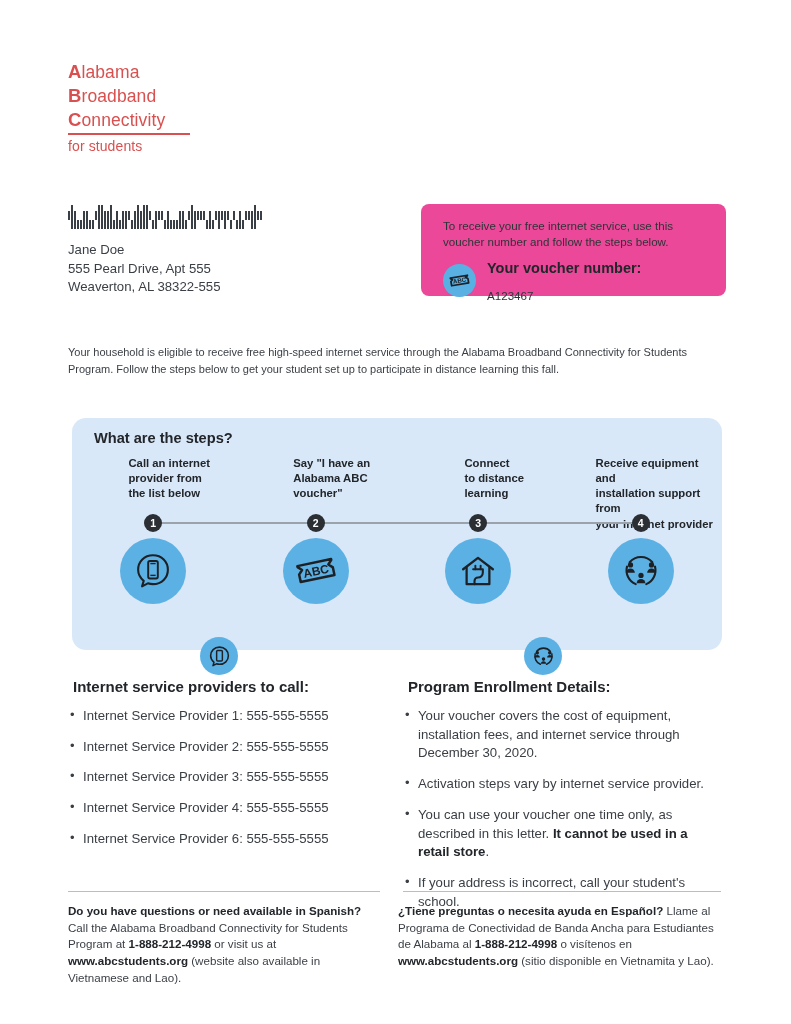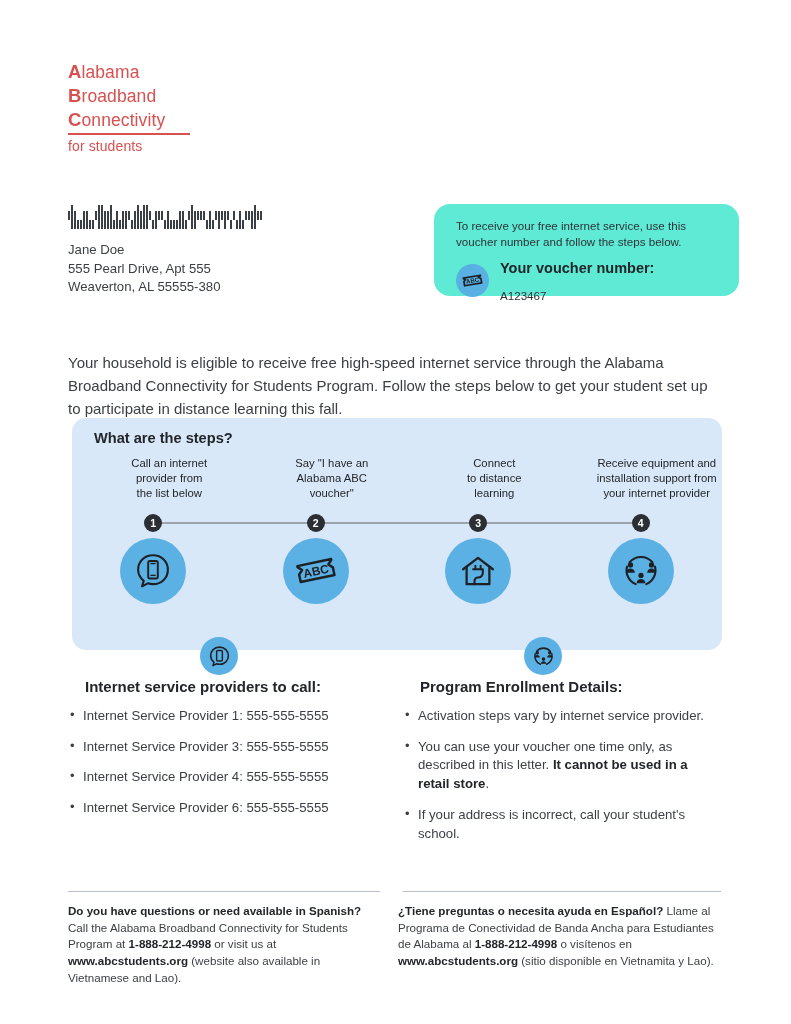--- a/index.html
+++ b/index.html
@@ -77,26 +77,26 @@
     top: 241px;
     font-size: 13.2px;
     line-height: 1.42;
     color: #3a3f45;
     white-space: pre-line;
   }
 
   
   .voucher-box {
     position: absolute;
-    left: 434px;
+    left: 421px;
     top: 204px;
     width: 305px;
     height: 92px;
-    background: #5eead4;
-    border-radius: 16px;
+    background: #ec4899;
+    border-radius: 8px;
     box-sizing: border-box;
     padding: 14px 18px 0 22px;
   }
   .voucher-intro {
     font-size: 11.6px;
     line-height: 1.42;
     color: #2e3338;
   }
   .voucher-row {
     display: flex;
@@ -123,23 +123,23 @@
   .voucher-number {
     font-size: 11.6px;
     color: #2e3338;
     margin-top: 12px;
   }
 
   
   .intro {
     position: absolute;
     left: 68px;
-    top: 352px;
+    top: 344px;
     width: 648px;
-    font-size: 15px;
+    font-size: 11px;
     line-height: 1.52;
     color: #3a3f45;
   }
 
   
   .steps-panel {
     position: absolute;
     left: 72px;
     top: 418px;
     width: 650px;
@@ -163,23 +163,22 @@
     display: flex;
   }
   .step {
     flex: 1 1 0;
     display: flex;
     flex-direction: column;
     align-items: center;
   }
   .step-label {
     font-size: 11.3px;
-    font-weight: 400;
+    font-weight: 700;
     line-height: 1.34;
-    text-align: center;
     color: #22262b;
     height: 46px;
     padding: 0 4px;
     white-space: pre-line;
     margin-left: 32px;
   }
   .track {
     position: absolute;
     left: 0;
     top: 96px;
@@ -258,21 +257,21 @@
   
   .col {
     position: absolute;
     top: 678px;
     font-size: 13.2px;
     color: #3a3f45;
   }
   .col.left { left: 68px; width: 312px; }
   .col.right { left: 403px; width: 318px; }
   .col h3 {
-    margin: 0 0 7px 17px;
+    margin: 0 0 7px 5px;
     font-size: 15px;
     font-weight: 700;
     color: #22262b;
   }
   ul.bullets {
     margin: 0;
     padding: 0;
     list-style: none;
   }
   ul.bullets li {
@@ -392,21 +391,21 @@
       <i style="height: 9px; margin-bottom: 9px;"></i>
       <i style="height: 9px; margin-bottom: 9px;"></i>
       <i style="height: 18px; margin-bottom: 0px;"></i>
       <i style="height: 24px; margin-bottom: 0px;"></i>
       <i style="height: 9px; margin-bottom: 9px;"></i>
       <i style="height: 9px; margin-bottom: 9px;"></i>
     </div>
 
   <div class="address">Jane Doe
 555 Pearl Drive, Apt 555
-Weaverton, AL 55555-380</div>
+Weaverton, AL 38322-555</div>
 
   <div class="voucher-box">
     <div class="voucher-intro">To receive your free internet service, use this voucher number and follow the steps below.</div>
     <div class="voucher-row">
       <div class="voucher-icon">
         <svg width="23" height="23" viewBox="0 0 24 24" aria-hidden="true">
           <g transform="rotate(-10 12 12)">
             <path d="M3 8.5 L5 10 L3 11.5 L3 16 L21 16 L21 11.5 L19 10 L21 8.5 L21 8 L3 8 Z" fill="none" stroke="#1d2126" stroke-width="1.8" stroke-linejoin="round"></path>
             <text x="12" y="14.3" font-family="'Liberation Sans', sans-serif" font-size="6.4" font-weight="700" fill="#1d2126" text-anchor="middle">ABC</text>
           </g>
@@ -533,29 +532,31 @@
       <path d="M31 26 a5 5 0 0 1 10 0 z" fill="#1d2126"></path>
       <circle cx="24" cy="29" r="3.4" fill="#1d2126"></circle>
       <path d="M19 38 a5 5 0 0 1 10 0 z" fill="#1d2126"></path>
     </svg>
   </div>
 
   <div class="col left">
     <h3>Internet service providers to call:</h3>
     <ul class="bullets" id="provider-list">
         <li>Internet Service Provider 1: 555-555-5555</li>
+        <li>Internet Service Provider 2: 555-555-5555</li>
         <li>Internet Service Provider 3: 555-555-5555</li>
         <li>Internet Service Provider 4: 555-555-5555</li>
         <li>Internet Service Provider 6: 555-555-5555</li>
       </ul>
   </div>
 
   <div class="col right">
     <h3>Program Enrollment Details:</h3>
     <ul class="bullets spaced" id="enrollment-list">
+        <li><span>Your voucher covers the cost of equipment, installation fees, and internet service through December 30, 2020.</span></li>
         <li><span>Activation steps vary by internet service provider.</span></li>
         <li><span>You can use your voucher one time only, as described in this letter. </span><b>It cannot be used in a retail store</b><span>.</span></li>
         <li><span>If your address is incorrect, call your student's school.</span></li>
       </ul>
   </div>
 
   <div class="footer-rule left"></div>
   <div class="footer-rule right"></div>
 
   <div class="footer left">

